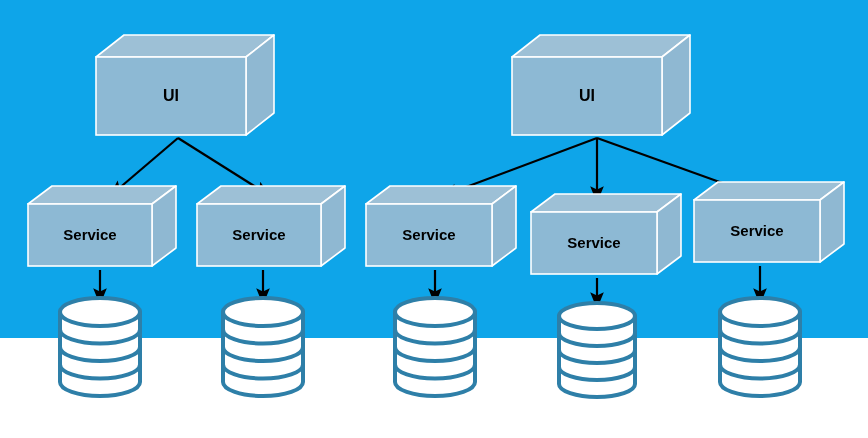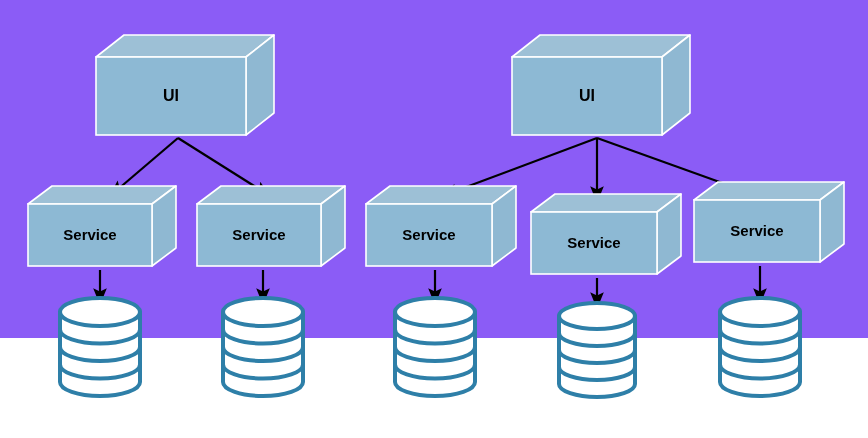--- a/index.html
+++ b/index.html
@@ -10,21 +10,21 @@
   body {
     width: 868px;
     height: 438px;
     overflow: hidden;
     font-family: "Liberation Sans", sans-serif;
   }
   #diagram-root {
     position: relative;
     width: 868px;
     height: 338px;
-    background: #8b5cf6;
+    background: #0ea5e9;
   }
   svg.diagram-canvas {
     display: block;
     width: 868px;
     height: 438px;
   }
   .node-label {
     font-family: "Liberation Sans", sans-serif;
     font-weight: bold;
     fill: #000000;

